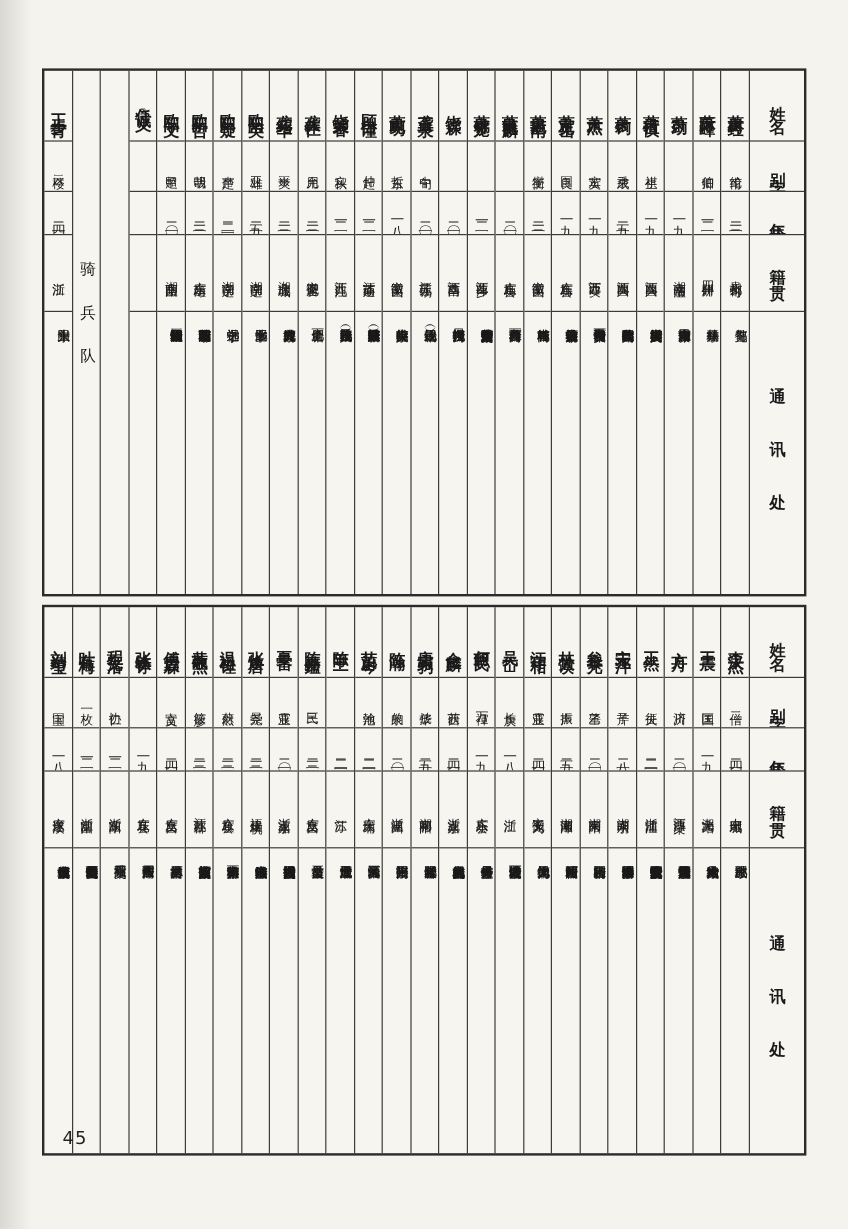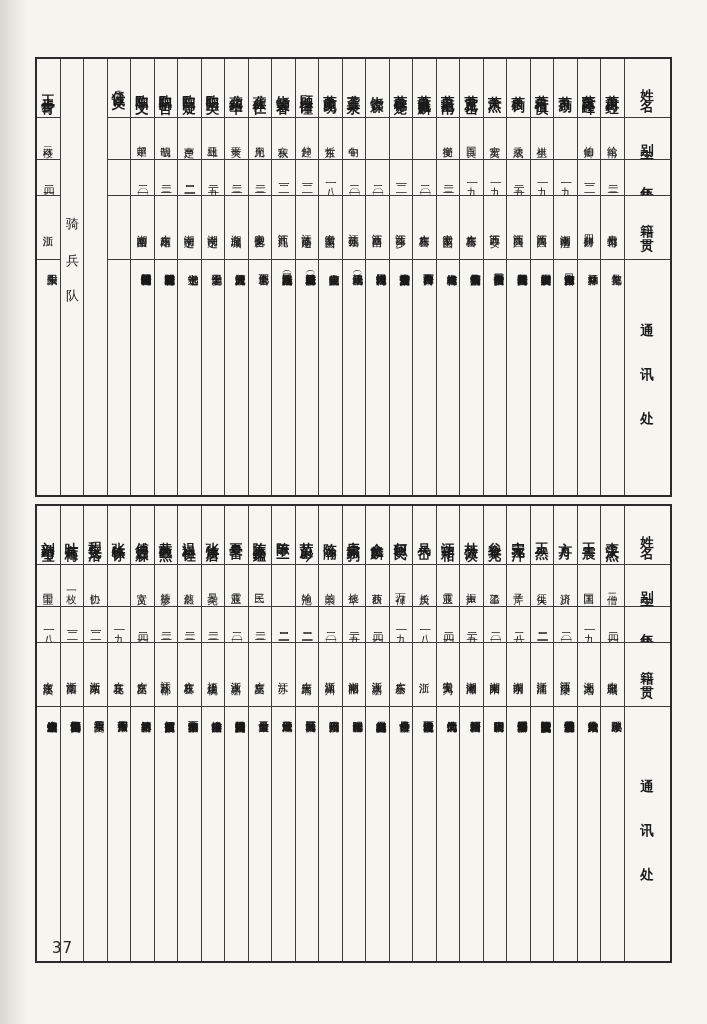--- a/index.html
+++ b/index.html
@@ -516,14 +516,14 @@
       <div class="col">
         <div class="cell c-name">
           <span class="ntext">刘靖玺</span>
         </div>
         <div class="cell c-alias">国宝</div>
         <div class="cell c-age">一八</div>
         <div class="cell c-native">广东遂溪</div>
         <div class="cell c-address">广州市长塘街金鱼池塘遂溪学会</div>
       </div>
     </div>
-  <div class="page-number">37</div>
+  <div class="page-number">45</div>
 </div>
 
 </body></html>

